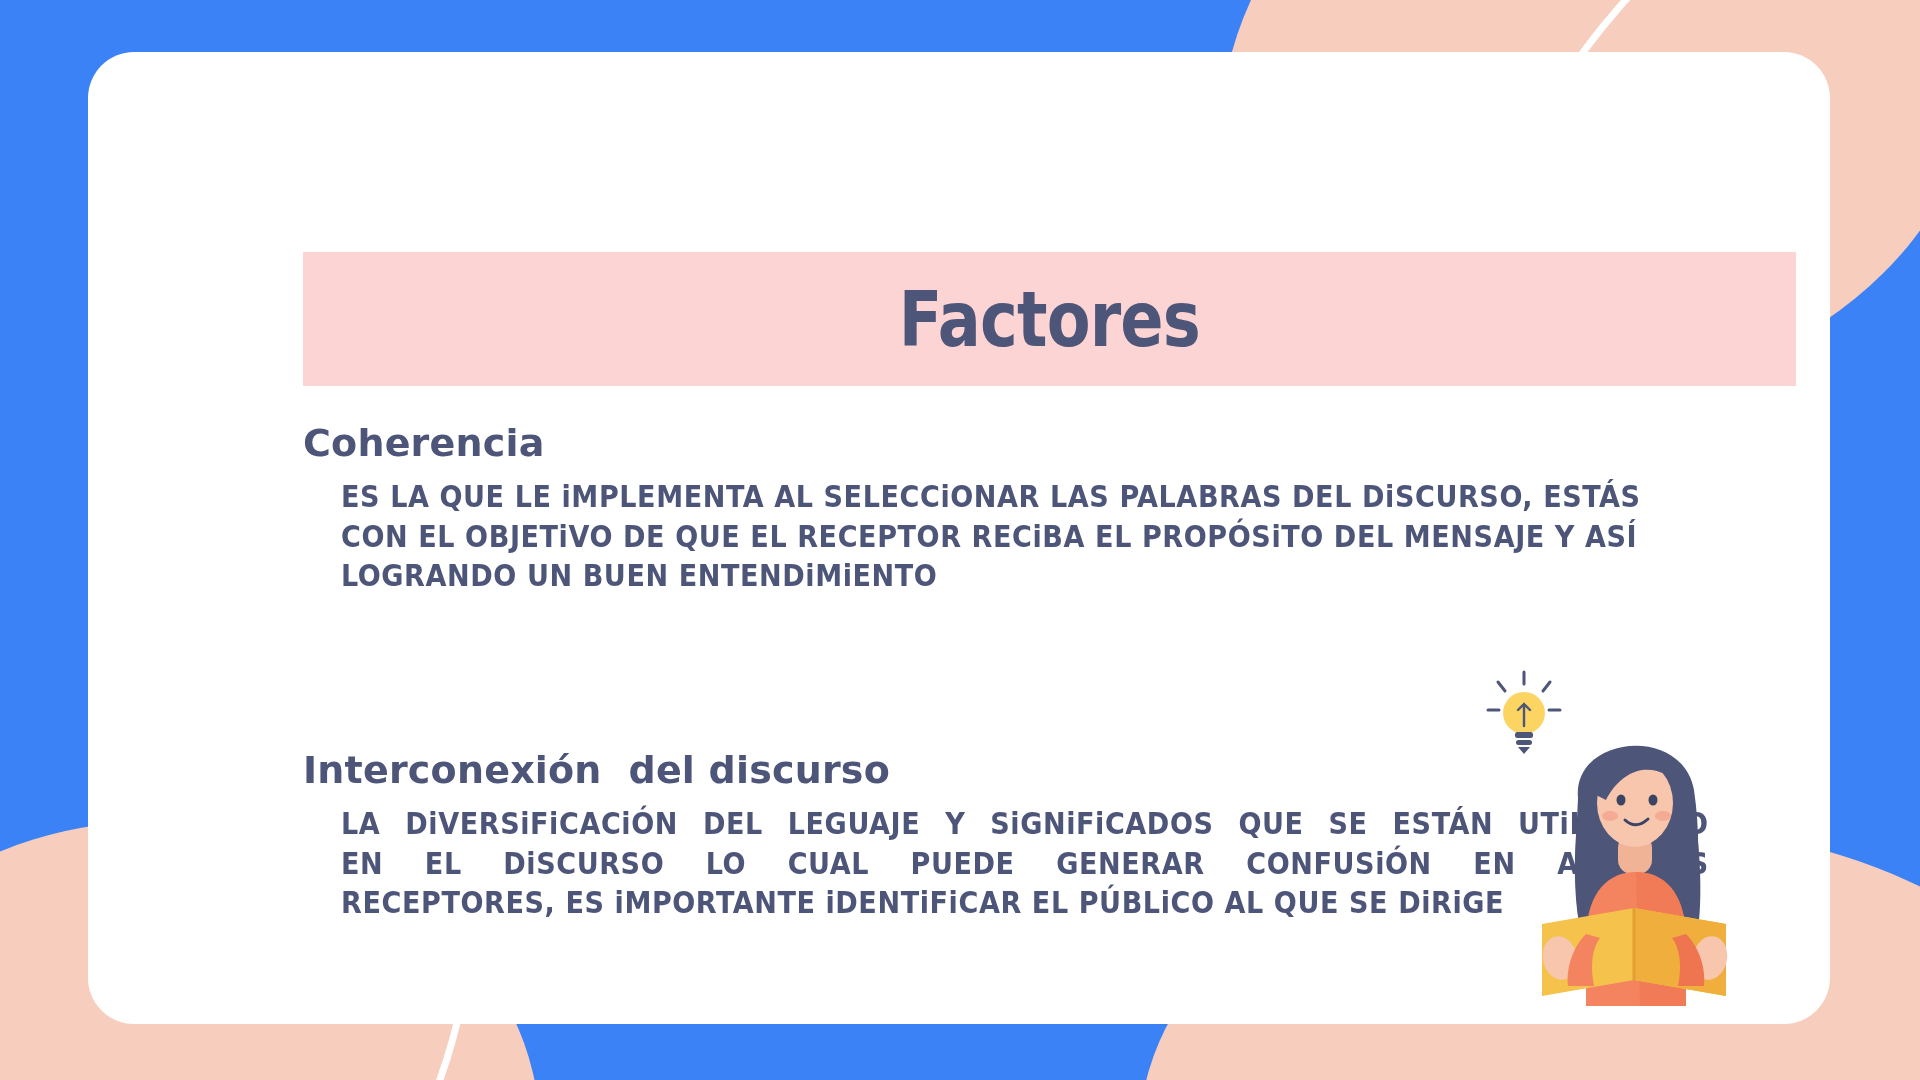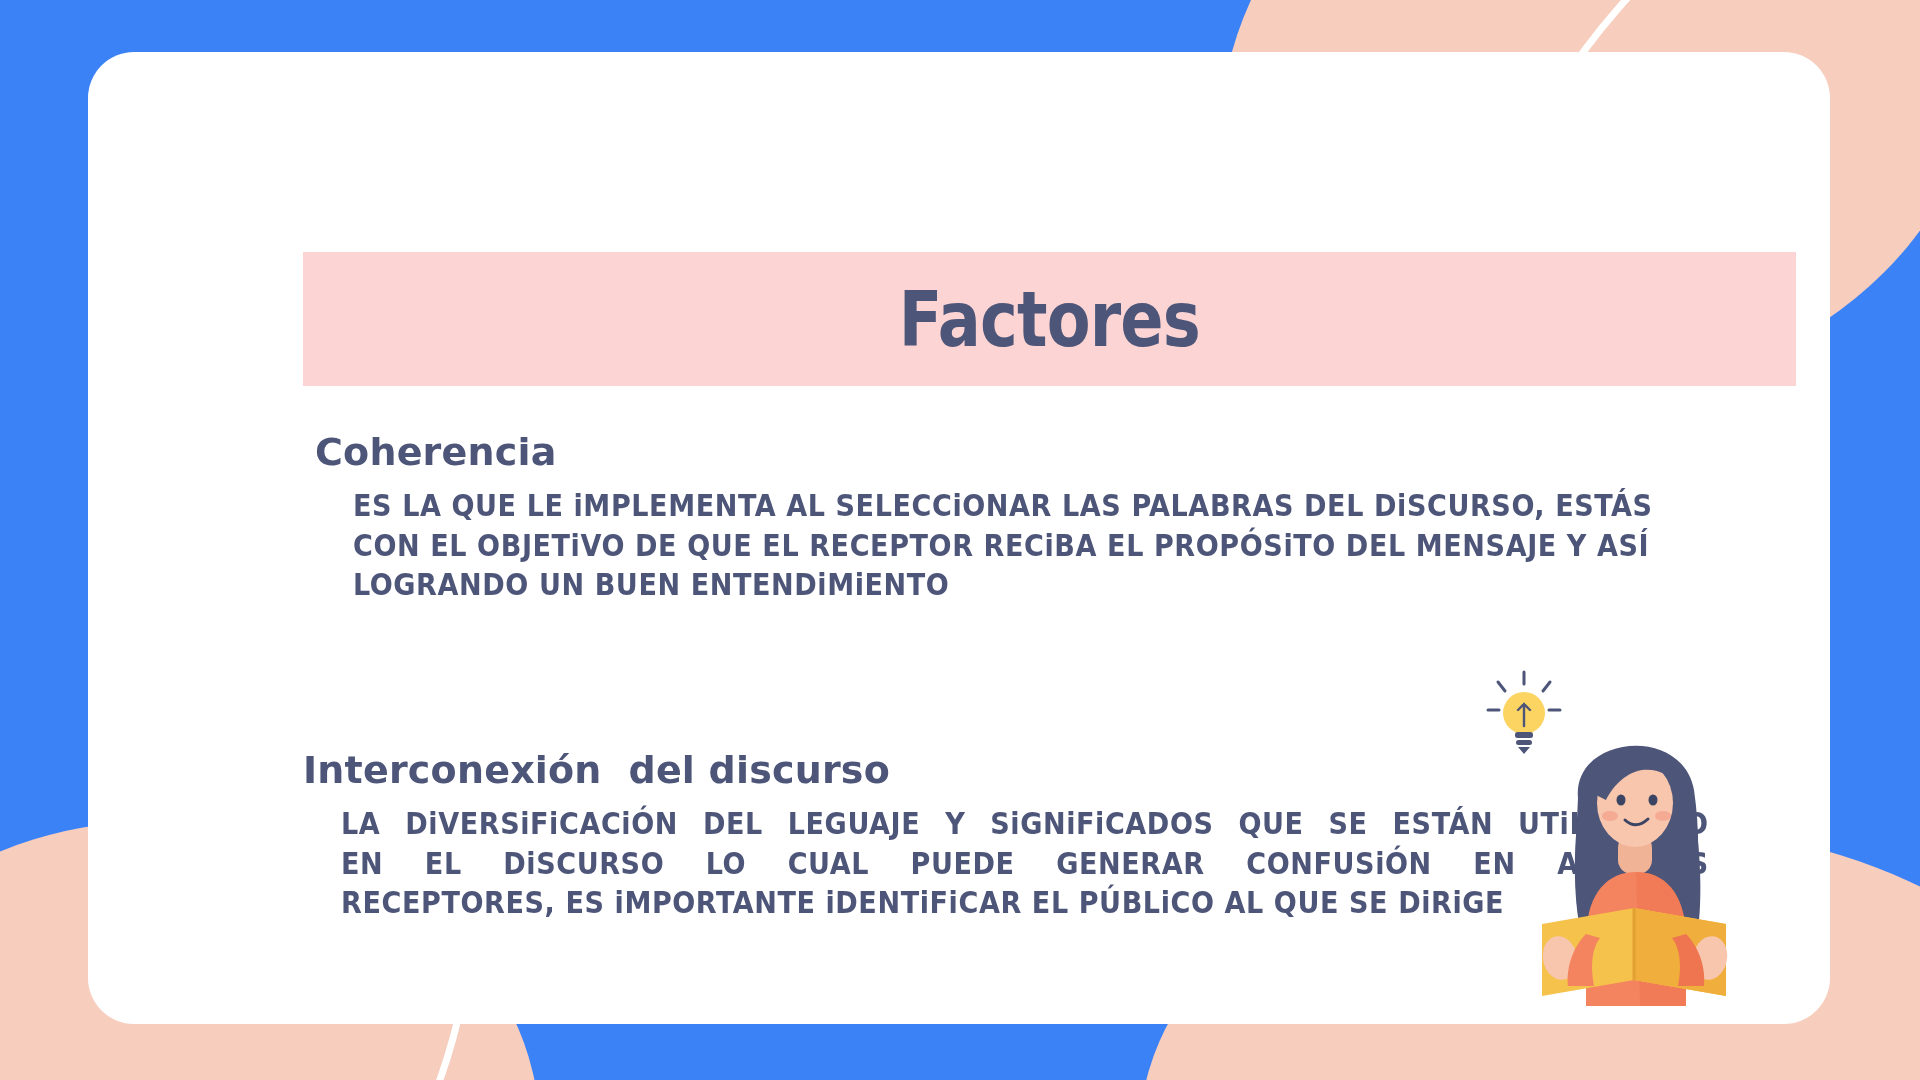--- a/index.html
+++ b/index.html
@@ -114,21 +114,21 @@
     transform-origin: center;
     white-space: nowrap;
   }
 
   
   .section {
     position: absolute;
     left: 215px;
     width: 1500px;
   }
-  #section-1 { top: 378px; margin-left: 12px; }
+  #section-1 { top: 369px; }
   #section-2 { top: 696px; }
 
   .section-heading {
     font-family: "DejaVu Sans", sans-serif;
     font-weight: bold;
     font-size: 38px;
     color: #4d5579;
     letter-spacing: 0.2px;
     margin: 0 0 12px 0;
     white-space: pre;

